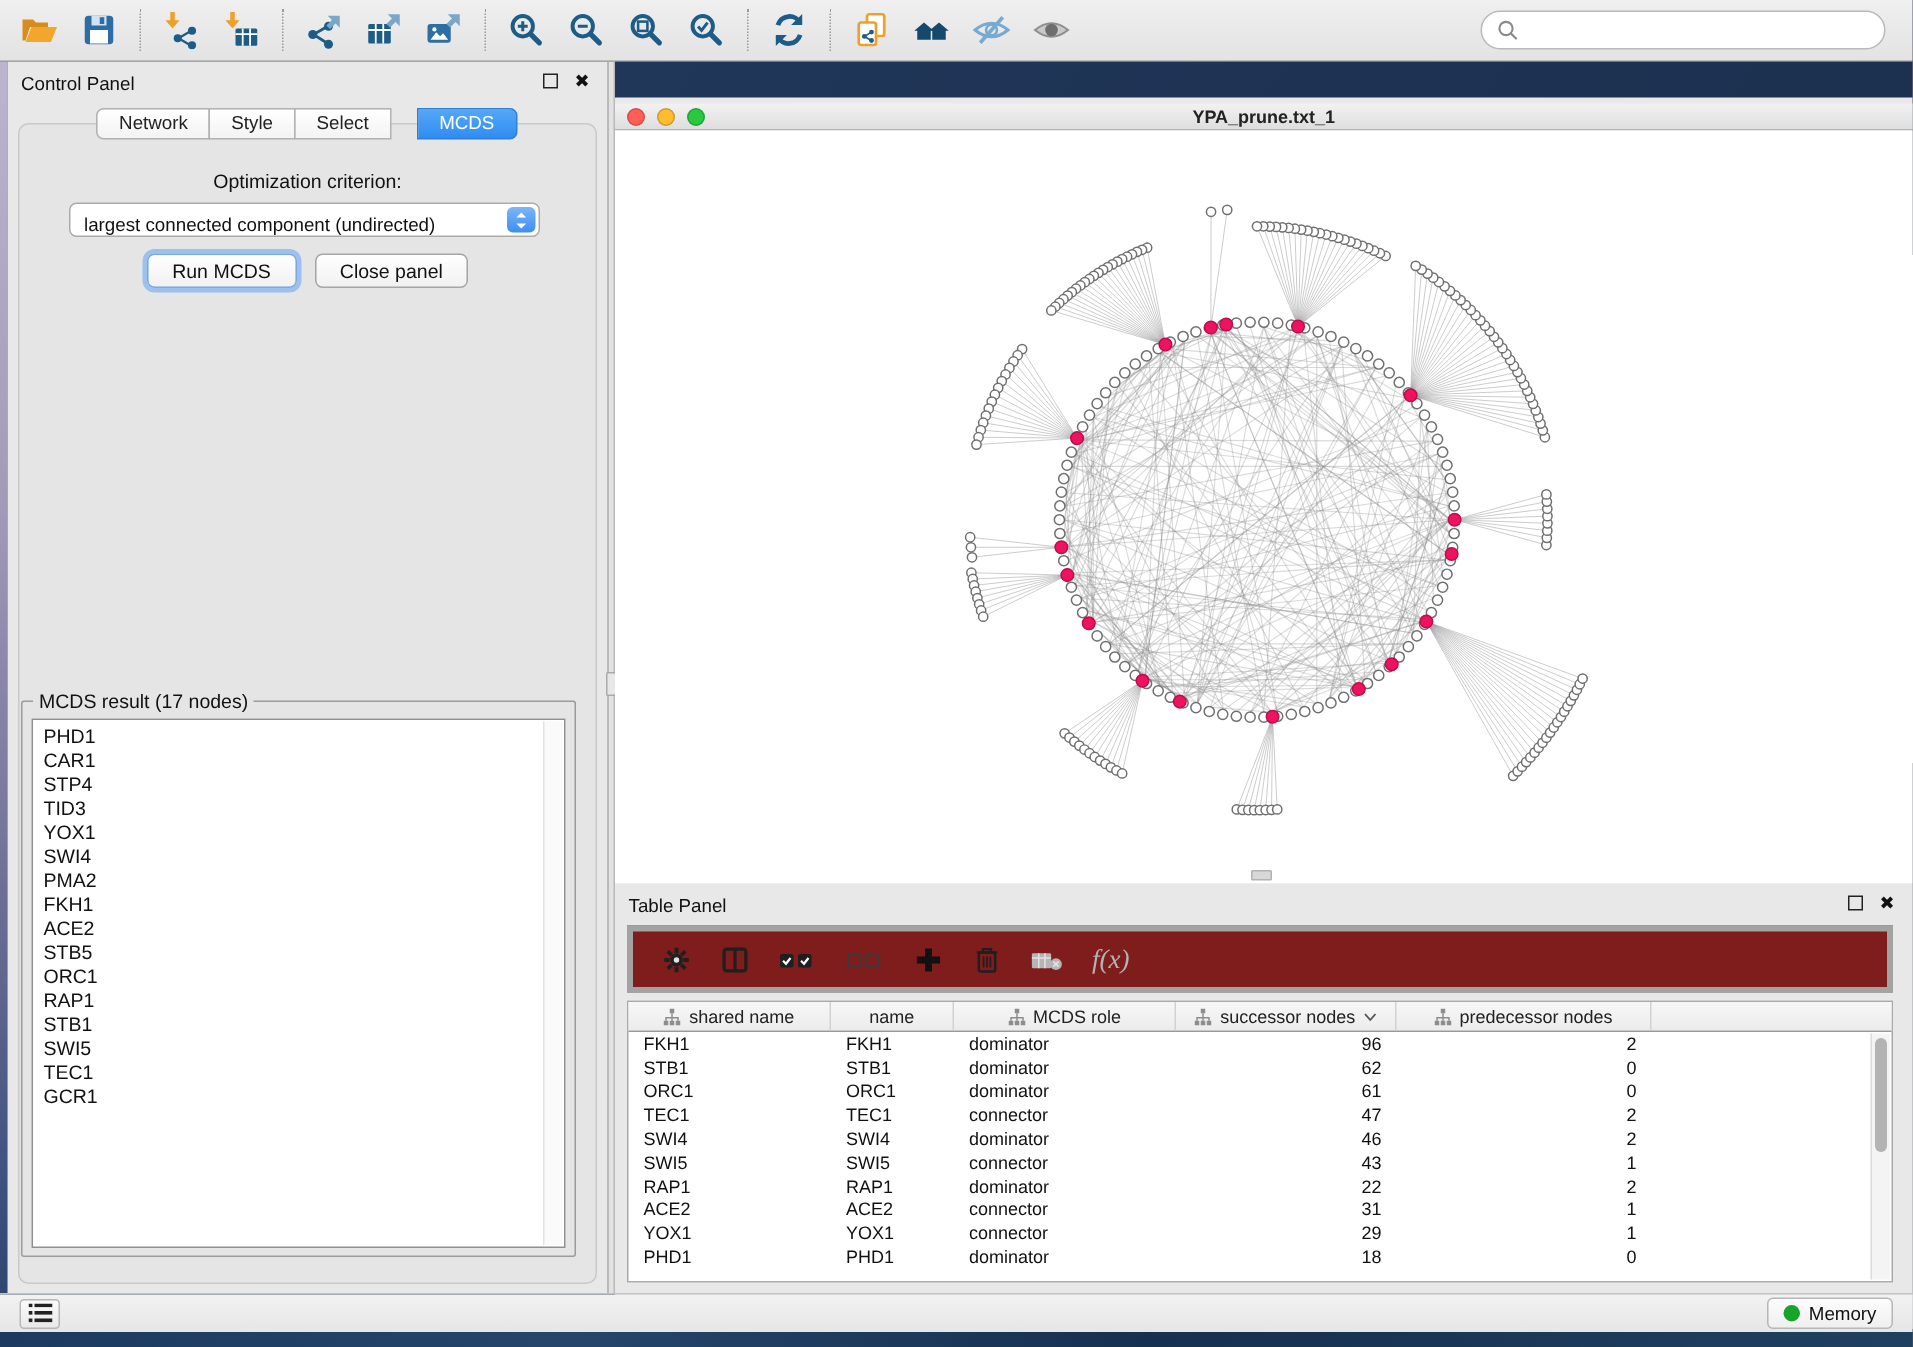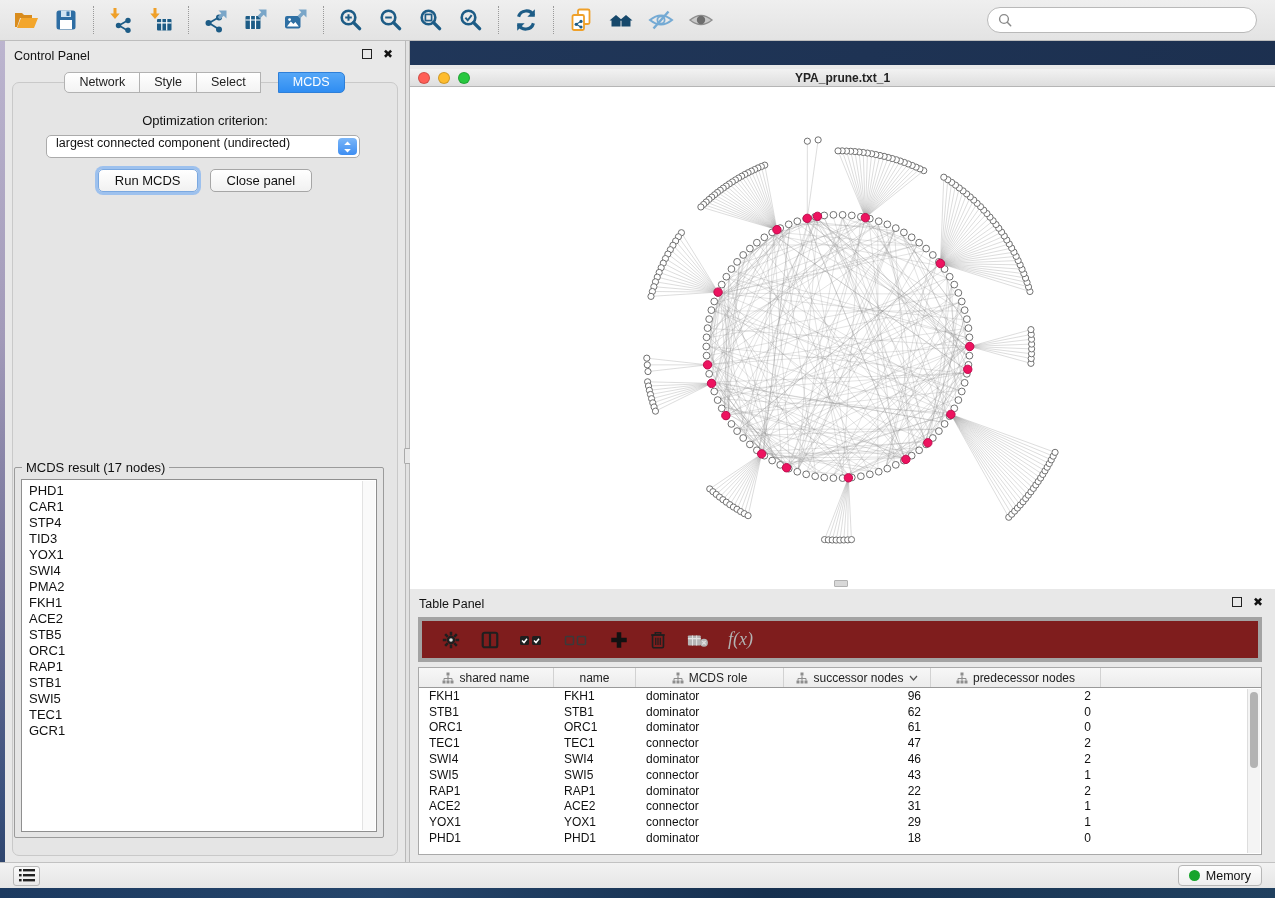--- a/index.html
+++ b/index.html
@@ -32,21 +32,21 @@
   #cp-tabs{position:absolute;left:0;right:0;top:31px;display:flex;justify-content:center;z-index:3;}
   .ctab{height:21px;line-height:19px;padding:0 14px;font-size:12.5px;color:#222;
     background:linear-gradient(#ffffff,#f3f3f3);border:1px solid #b2b2b2;margin-left:-1px;}
   .ctab:first-child{border-radius:5px 0 0 5px;}
   .ctab:last-child{border-radius:0 5px 5px 0;}
   .ctab.active{background:linear-gradient(#55a7f7,#2f8df2);color:#fff;border-color:#2e7fd8;margin-left:17px;}
   #cp-card{position:absolute;left:7px;right:7px;top:41px;bottom:6px;background:#e5e5e5;
     border:1px solid #c9c9c9;border-radius:7px;z-index:1;}
   #opt-label{position:absolute;left:0;right:0;top:30px;text-align:center;font-size:13px;color:#111;}
   #opt-select{position:absolute;left:33px;top:52px;width:314px;height:23px;background:#fff;
-    border:1px solid #ababab;border-radius:5px;display:flex;align-items:flex-start;padding-left:9px;font-size:12.5px;color:#111;}
+    border:1px solid #ababab;border-radius:5px;display:flex;align-items:flex-end;padding-left:9px;font-size:12.5px;color:#111;}
   #sel-cap{position:absolute;right:2px;top:2px;bottom:2px;width:19px;border-radius:4px;
     background:linear-gradient(#7bb6f8,#3e8ef2);display:flex;align-items:center;justify-content:center;}
   #btn-row{position:absolute;left:0;right:0;top:86px;display:flex;justify-content:center;gap:12px;}
   .btn{height:23px;padding:0 16px;font-size:13px;color:#111;background:linear-gradient(#ffffff,#f1f1f1);
     border:1px solid #a6a6a6;border-radius:5px;}
   .btn.focused{box-shadow:0 0 0 3px rgba(108,168,243,.6);border-color:#7aa8e0;}
   #result-group{position:absolute;left:9px;top:426px;width:370px;height:371px;
     border:1px solid #9b9b9b;border-radius:2px;z-index:2;}
   #result-legend{position:absolute;top:-8px;left:7px;background:#e5e5e5;padding:0 4px;font-size:13px;color:#111;}
   #result-list{position:absolute;left:6px;right:6px;top:11px;bottom:5px;background:#fff;

